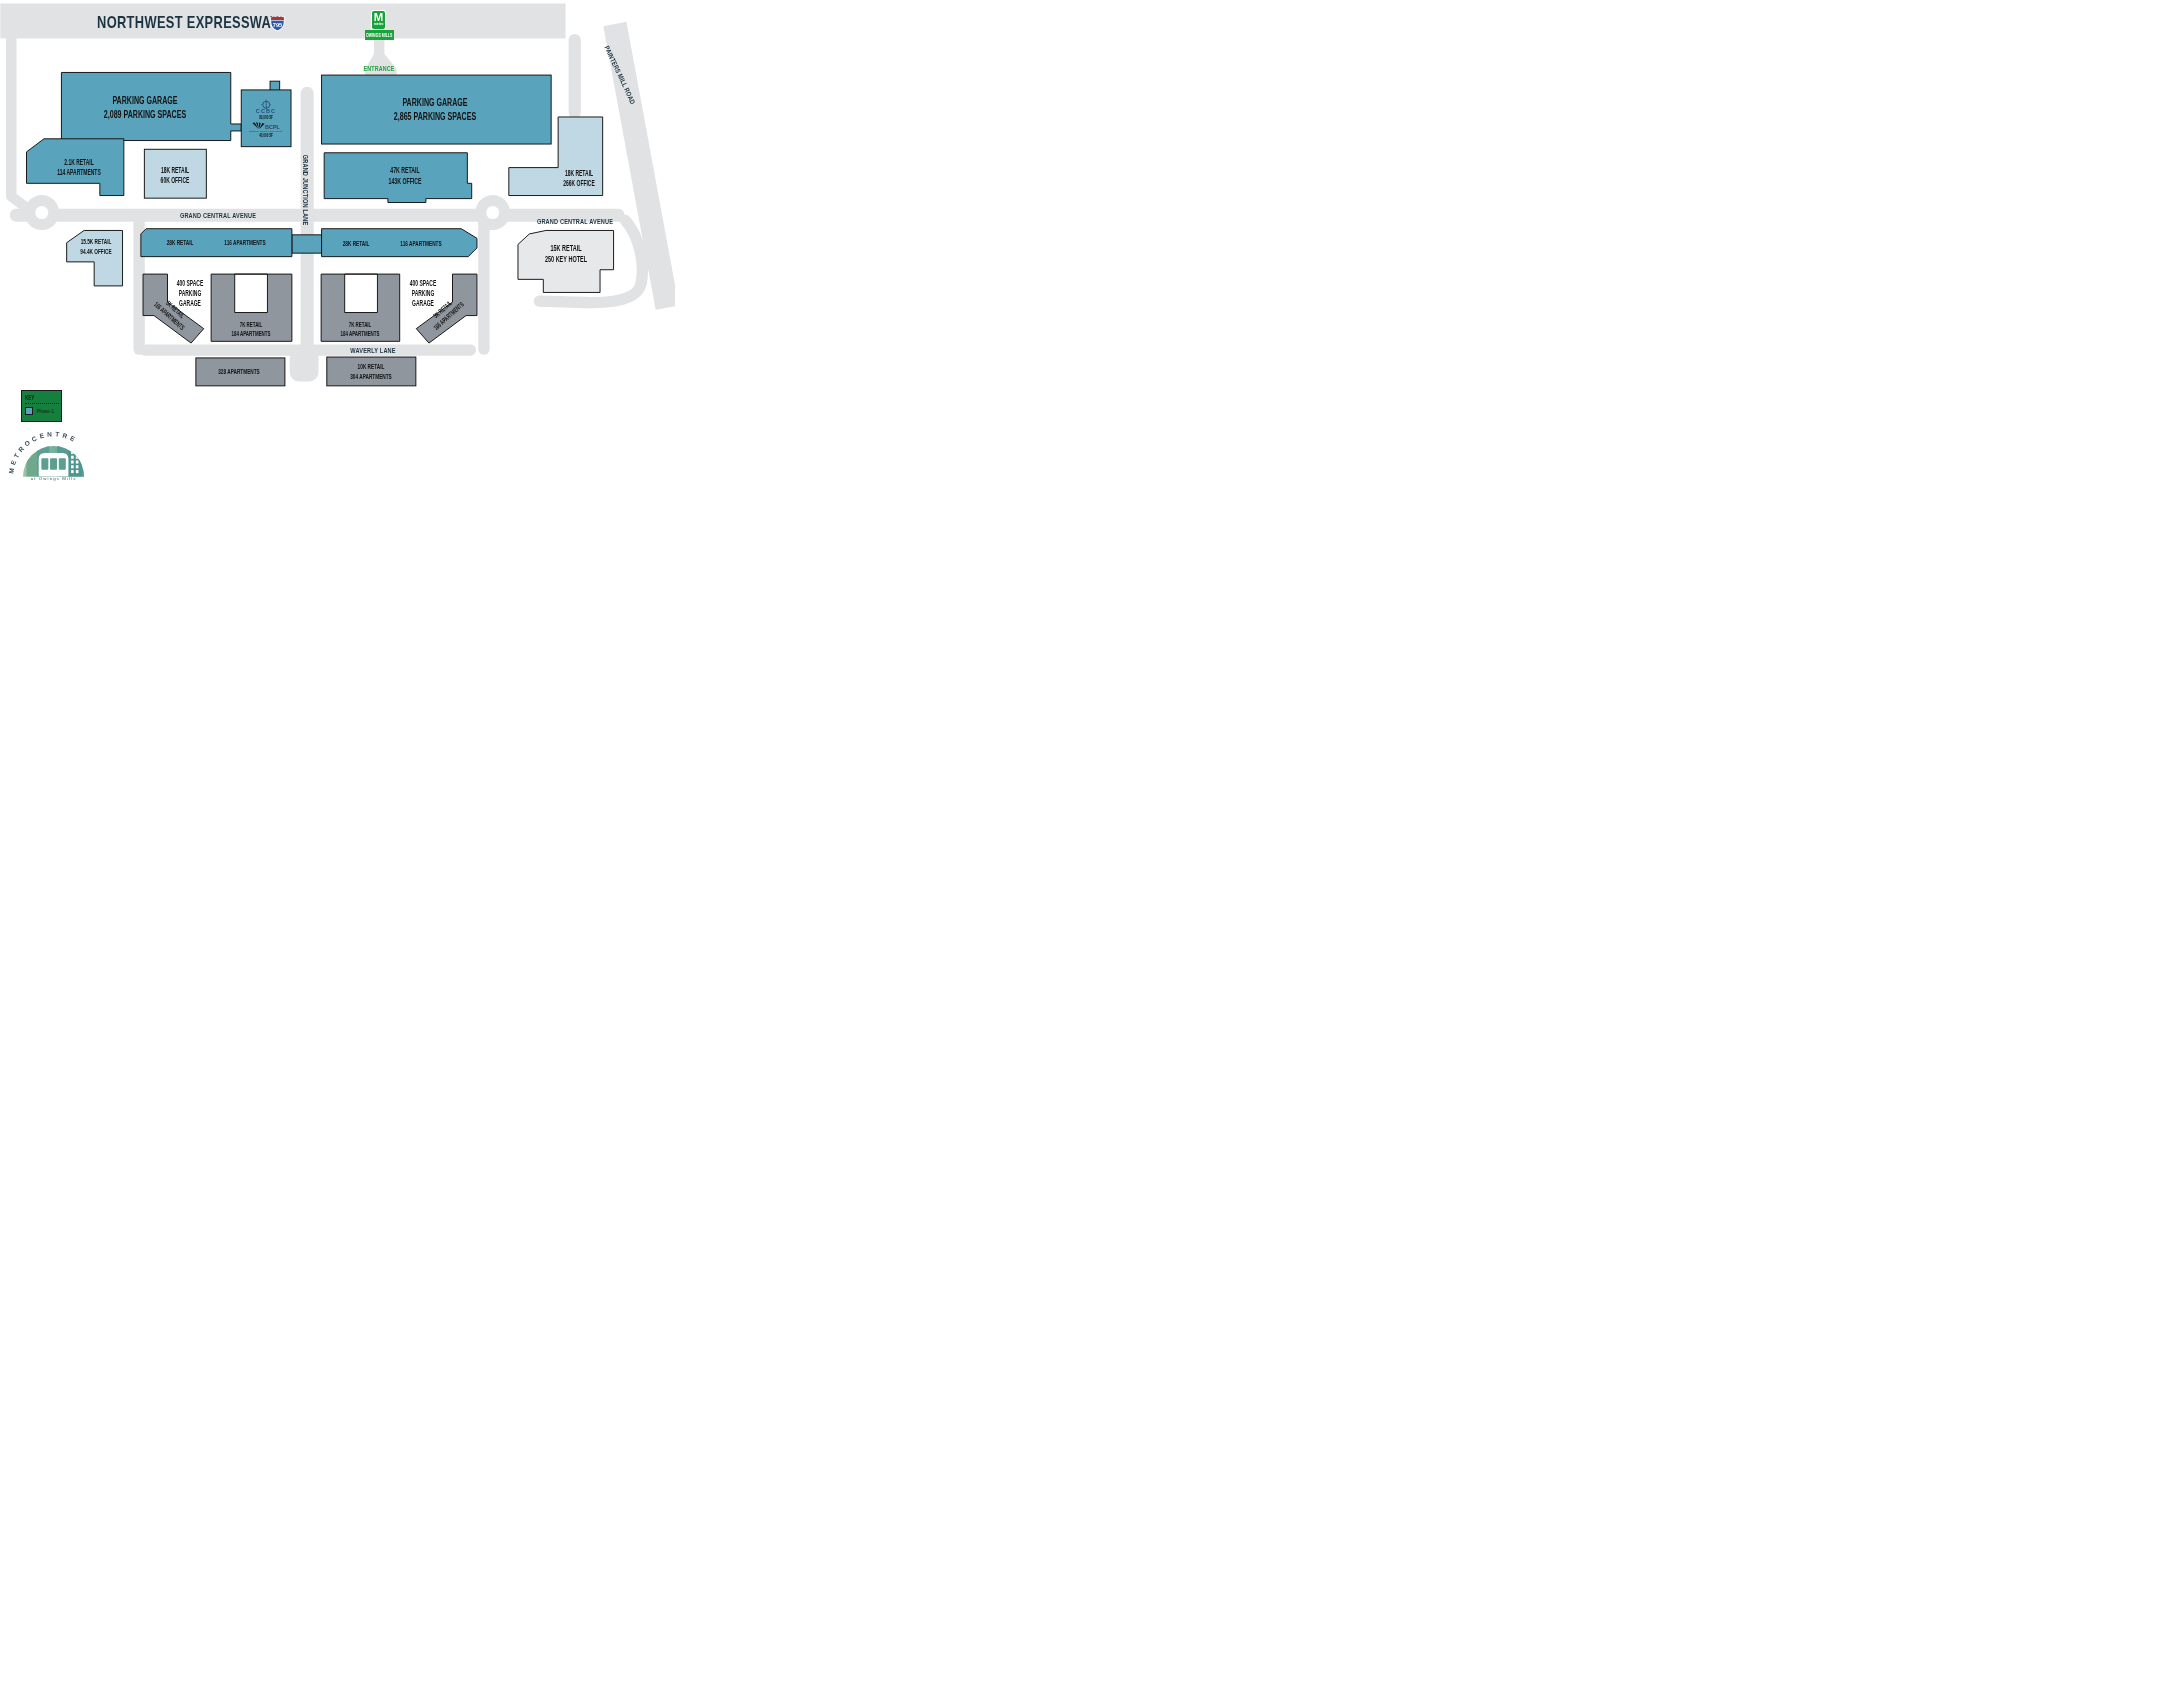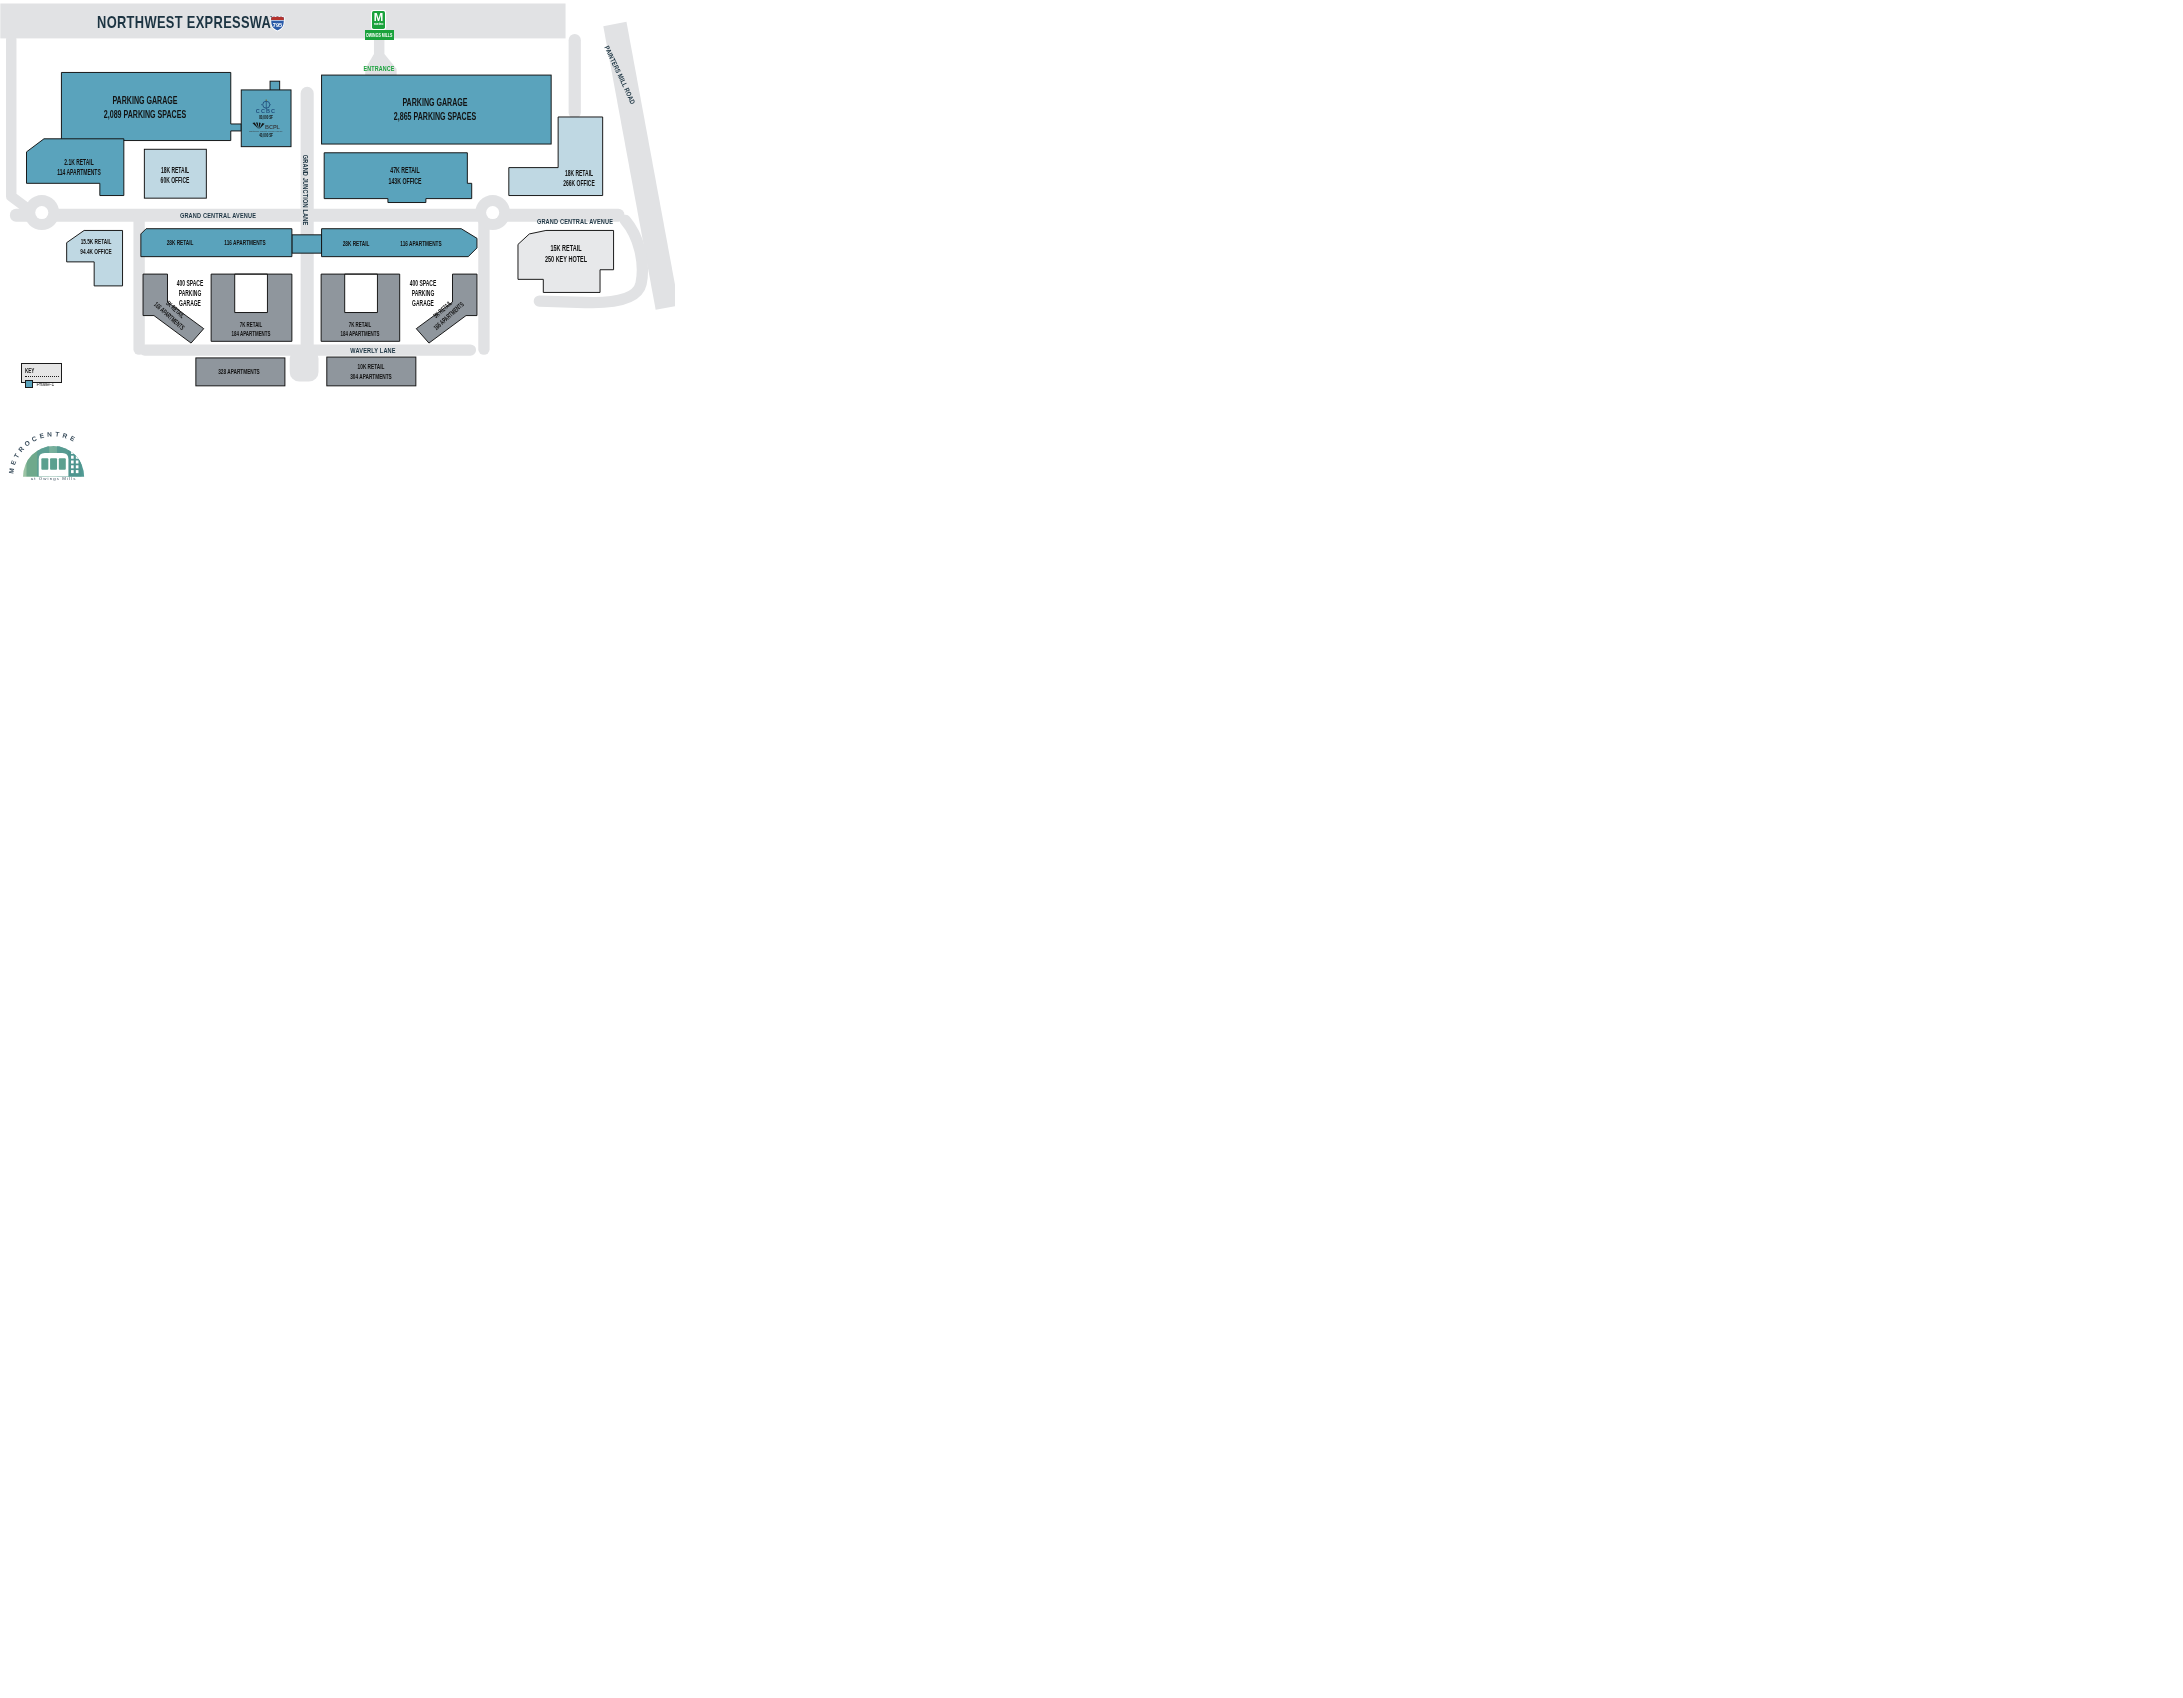--- a/index.html
+++ b/index.html
@@ -31,21 +31,21 @@
   #shield{position:absolute;left:270px;top:15px;z-index:4;}
   
   .ccbc-box{position:absolute;left:241px;top:91px;width:50px;height:55px;z-index:3;
             display:flex;flex-direction:column;align-items:center;justify-content:center;text-align:center;}
   .ccbc-name{color:#1F4D7C;font-weight:bold;font-size:5.5px;letter-spacing:1.1px;line-height:5.7px;}
   .sf{display:inline-block;transform:scaleX(0.62);font-weight:bold;color:#121212;font-size:4.8px;line-height:5.2px;white-space:nowrap;}
   .bcpl-row{display:flex;align-items:flex-end;justify-content:center;margin-top:2.2px;}
   .bcpl-name{color:#3a3f44;font-weight:bold;font-size:5.5px;line-height:4.8px;}
   .bcpl-sub{color:#3a3f44;font-size:2.4px;line-height:3.1px;white-space:nowrap;}
   
-  .keybox{position:absolute;left:20.5px;top:363px;width:41px;height:20px;z-index:3;background:#e5e5e5;
+  .keybox{position:absolute;left:20.5px;top:390px;width:41px;height:32px;z-index:3;background:#15803d;
           border:0.9px solid #1b1b1b;box-sizing:border-box;padding:2.6px 3.5px 0 3.5px;}
   .keytitle{display:inline-block;transform:scaleX(0.62);transform-origin:left center;
           font-weight:bold;font-size:7.4px;color:#1b1b1b;line-height:7.4px;}
   .keydots{width:34px;border-bottom:1.3px dotted #1b1b1b;margin-top:1.7px;}
   .keyrow{display:flex;align-items:center;margin-top:3.5px;}
   .keyswatch{width:7.9px;height:7.9px;background:#5AA3BC;border:1.1px solid #1b1b1b;box-sizing:border-box;}
   .keylabel{font-size:4.8px;color:#1b1b1b;margin-left:3.5px;}
 </style>
 </head>
 <body>

